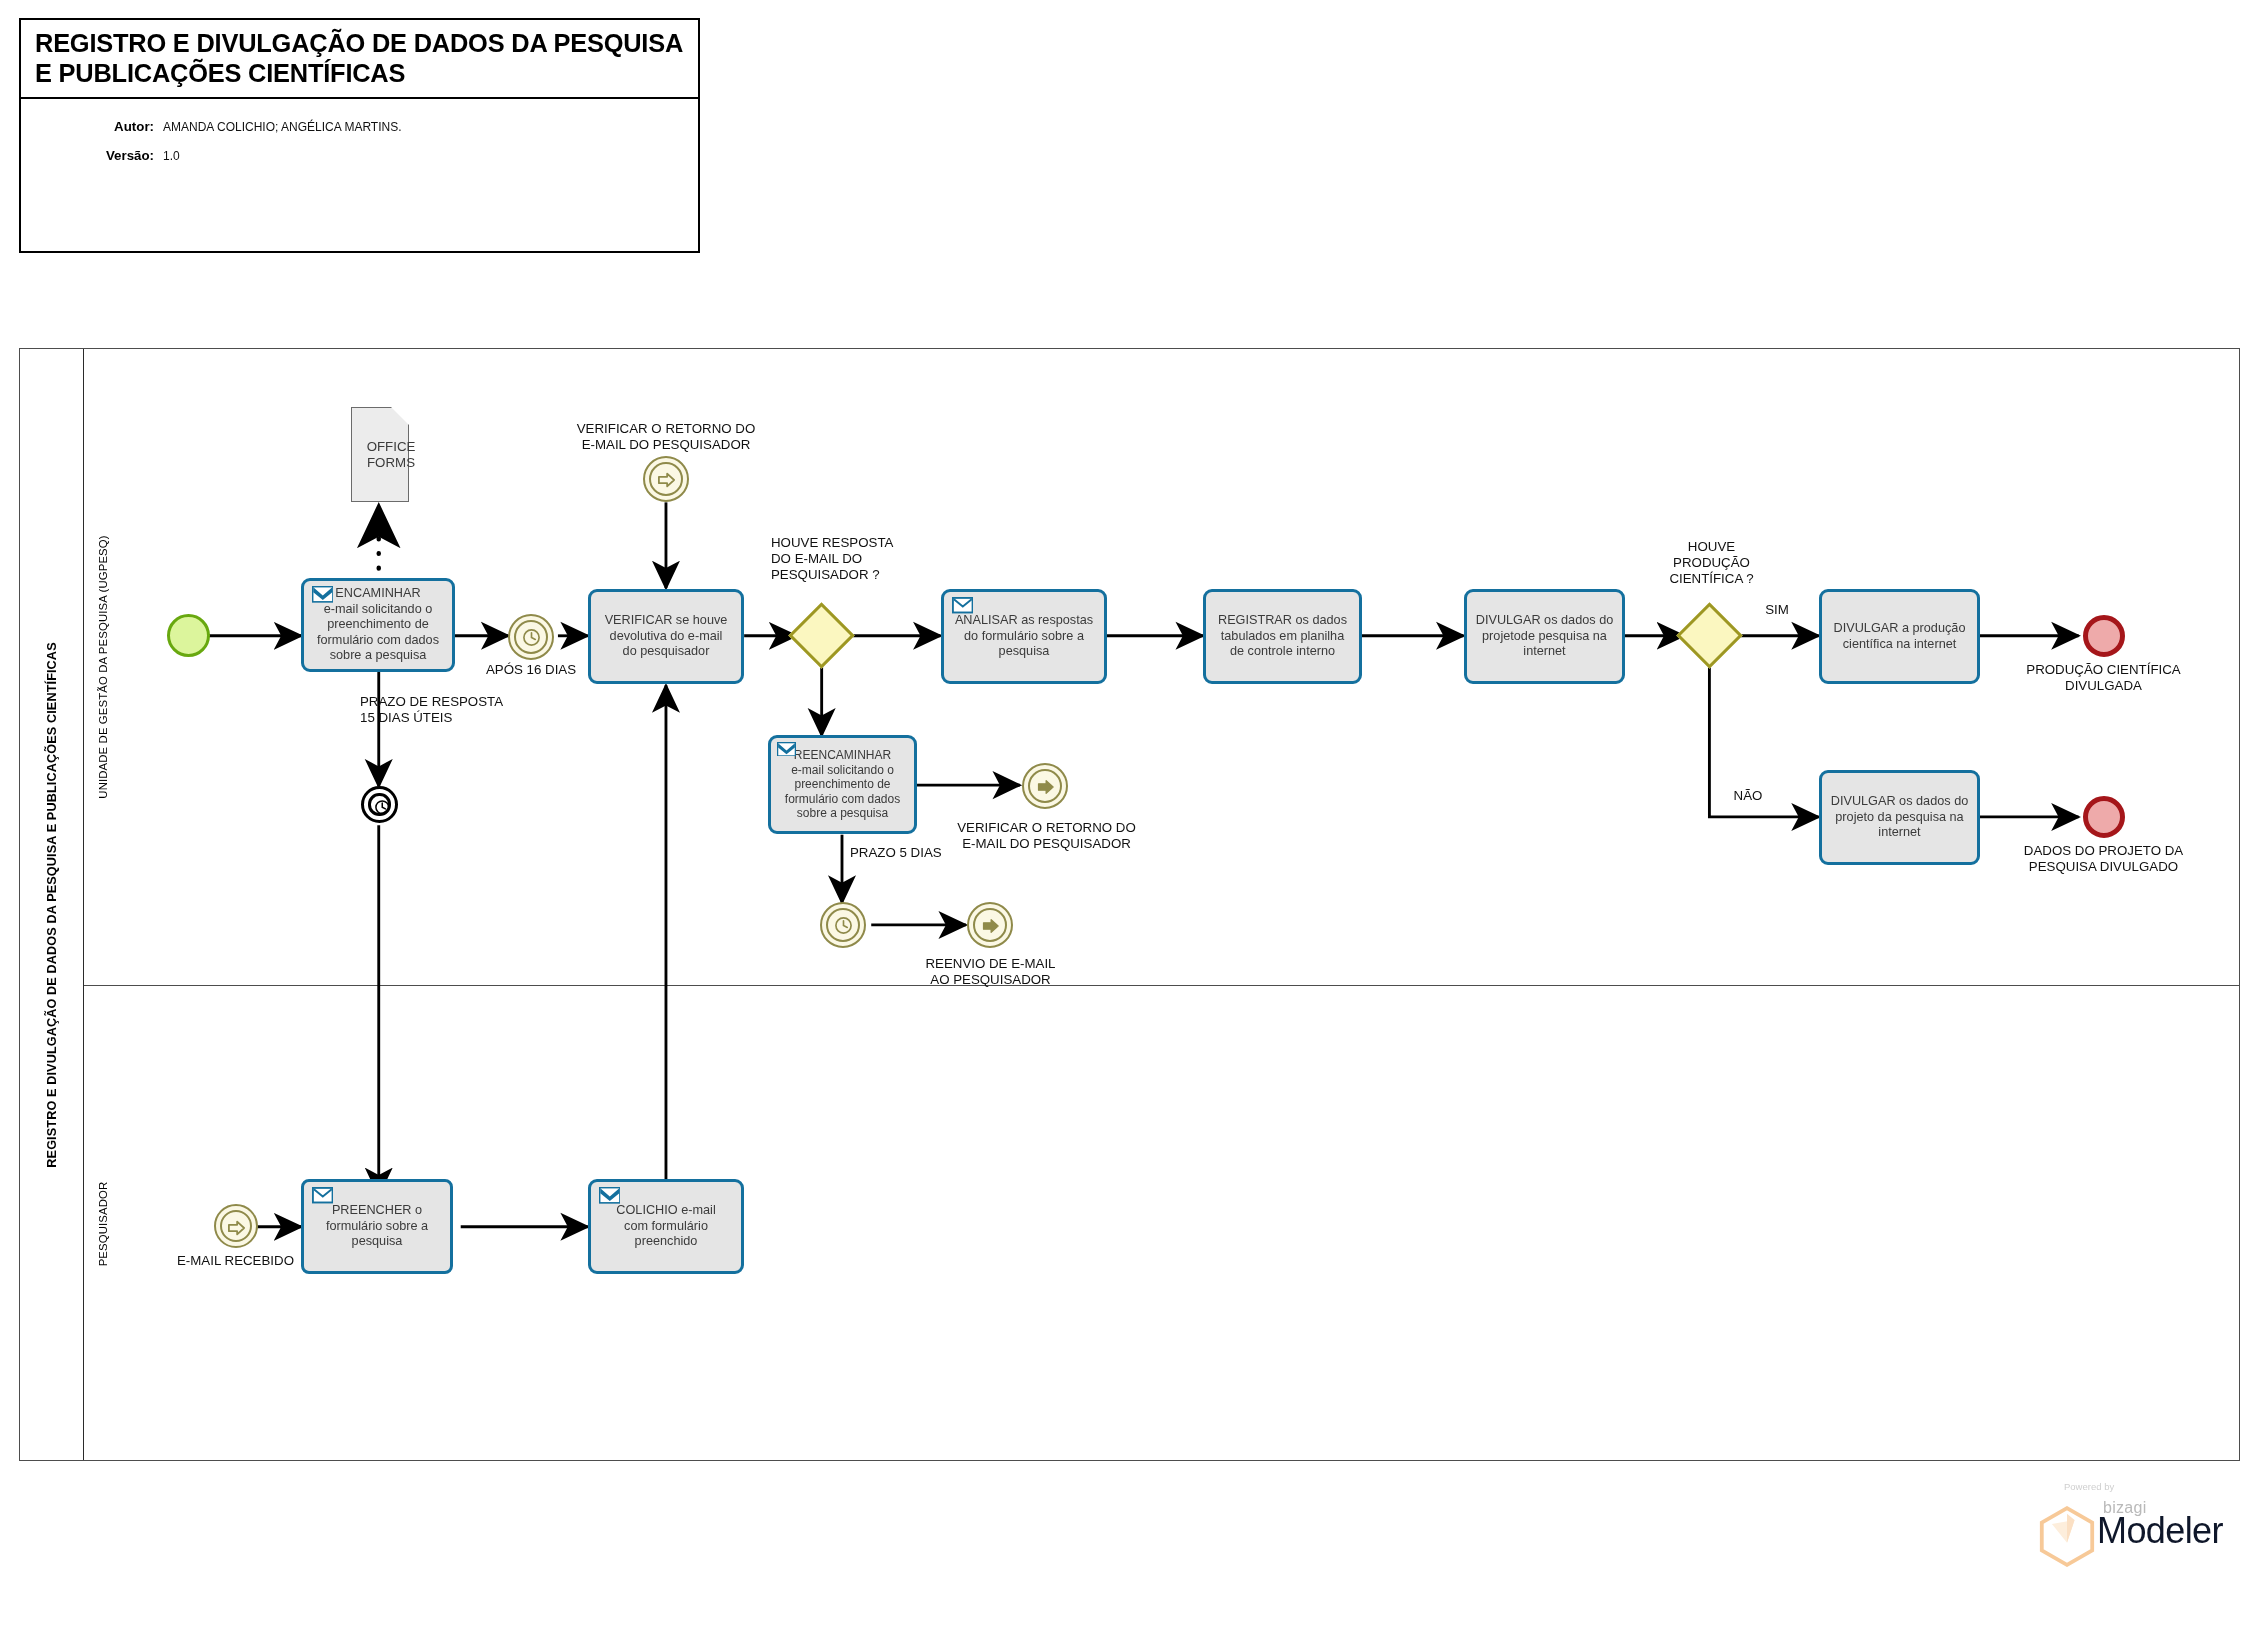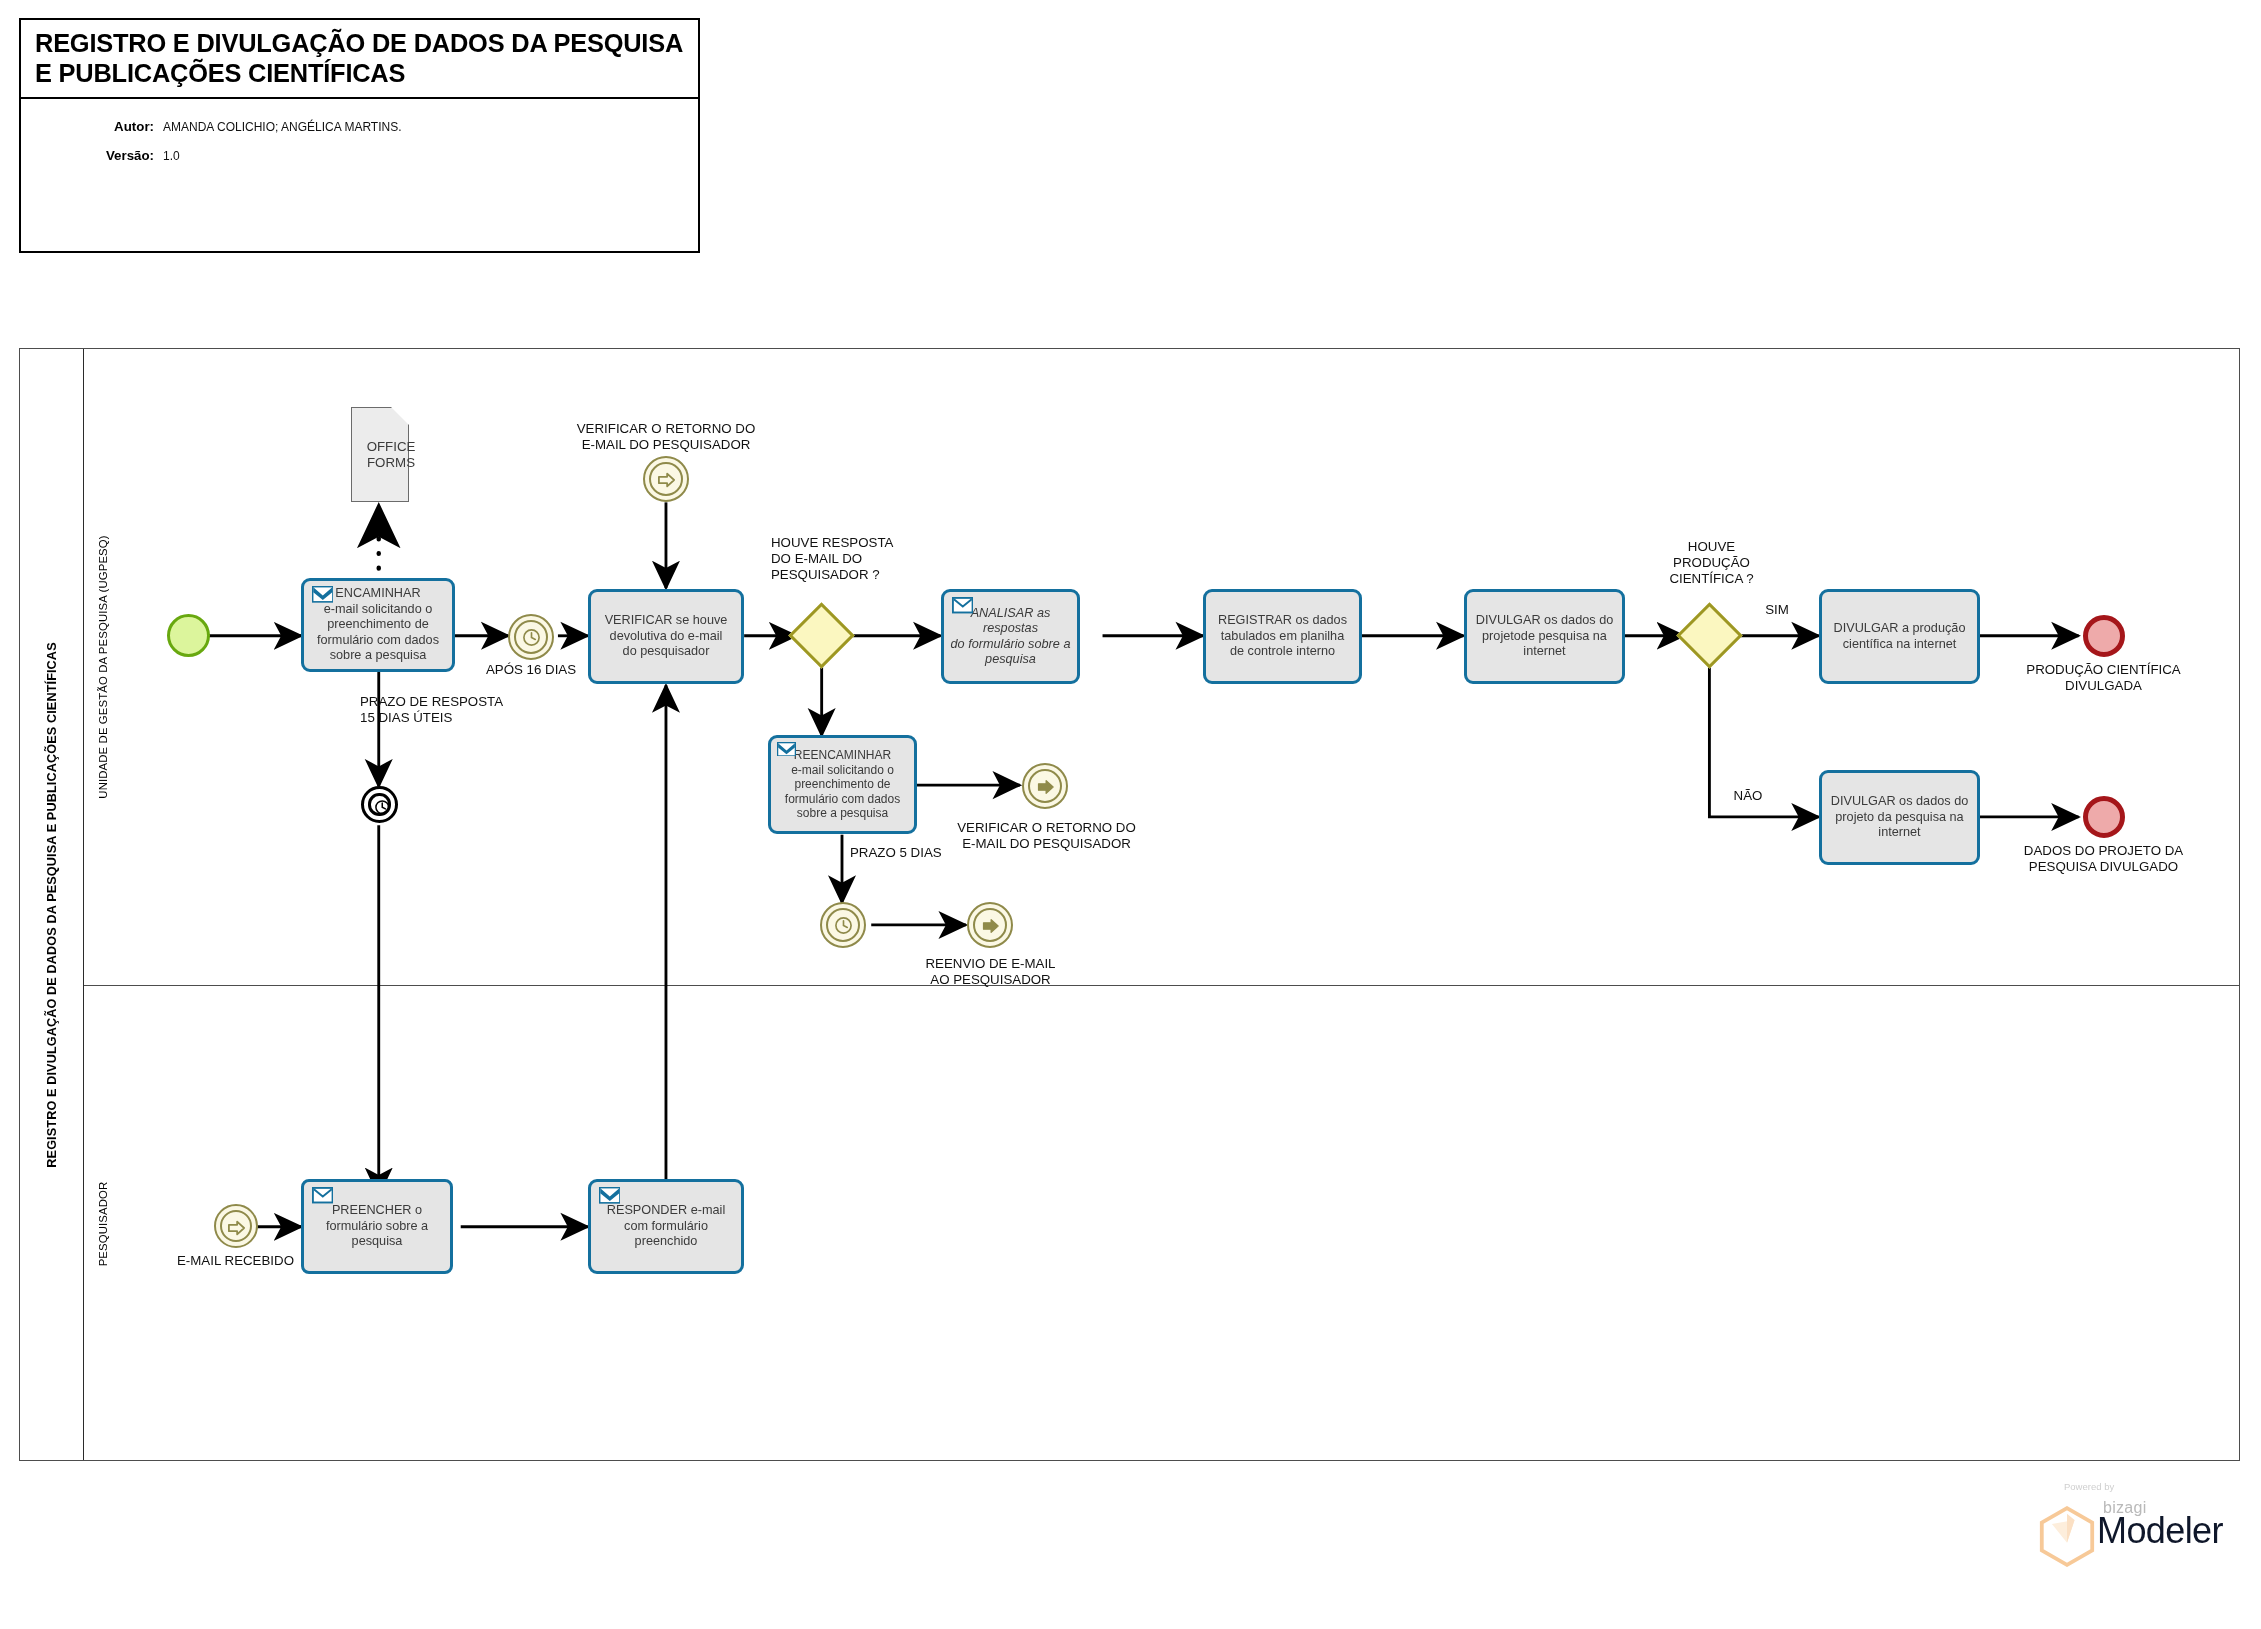--- a/index.html
+++ b/index.html
@@ -208,21 +208,21 @@
 do pesquisador</span>
   </div>
 
   <div class="node" style="left:796px;top:610px;width:51px;height:51px;">
     <div class="gw" style="margin:1.9px 0 0 1.9px;"></div>
   </div>
   <div class="lbl" style="left:771px;top:535px;width:146px;text-align:left;">HOUVE RESPOSTA
 DO E-MAIL DO
 PESQUISADOR ?</div>
 
-  <div class="node task" style="left:941px;top:589px;width:139px;height:95px;position:absolute;font-style:italic;">
+  <div class="node task" style="left:941px;top:589px;width:166px;height:95px;position:absolute;">
     <svg class="task-mailicon" viewBox="0 0 34 26">
       <rect x="1.4" y="1.4" width="31" height="23" fill="#ffffff" stroke="#14709e" stroke-width="3"></rect>
       <path d="M3,3.5 L17,15 L31,3.5" fill="none" stroke="#14709e" stroke-width="3"></path>
     </svg>
     <span class="tlabel" style="white-space:pre-line;">ANALISAR as respostas
 do formulário sobre a
 pesquisa</span>
   </div>
 
   <div class="node task" style="left:1203px;top:589px;width:159px;height:95px;position:absolute;">
@@ -331,21 +331,21 @@
     <span class="tlabel" style="white-space:pre-line;">PREENCHER o
 formulário sobre a
 pesquisa</span>
   </div>
 
   <div class="node task" style="left:588px;top:1179px;width:156px;height:95px;position:absolute;">
     <svg class="task-mailicon" viewBox="0 0 34 26">
       <rect x="1" y="1" width="32" height="24" fill="#ffffff" stroke="#14709e" stroke-width="2.5"></rect>
       <path d="M2,2 L17,15 L32,2 L32,10 L17,22 L2,10 Z" fill="#14709e"></path>
     </svg>
-    <span class="tlabel" style="white-space:pre-line;">RESPONDER e-mail
+    <span class="tlabel" style="white-space:pre-line;">COLICHIO e-mail
 com formulário
 preenchido</span>
   </div>
 
   <div class="bizagi">
     <div class="bz-powered">Powered by</div>
     <svg class="bz-hex" width="58" height="61" viewBox="0 0 92 96">
       <path d="M46,3 L86,26 L86,70 L46,93 L6,70 L6,26 Z" fill="none" stroke="#f7c998" stroke-width="6"></path>
       <path d="M22,28 L58,22 L46,58 Z" fill="#fdeedc"></path>
       <path d="M46,58 L58,22 L46,12 Z" fill="#fbe0c4"></path>

